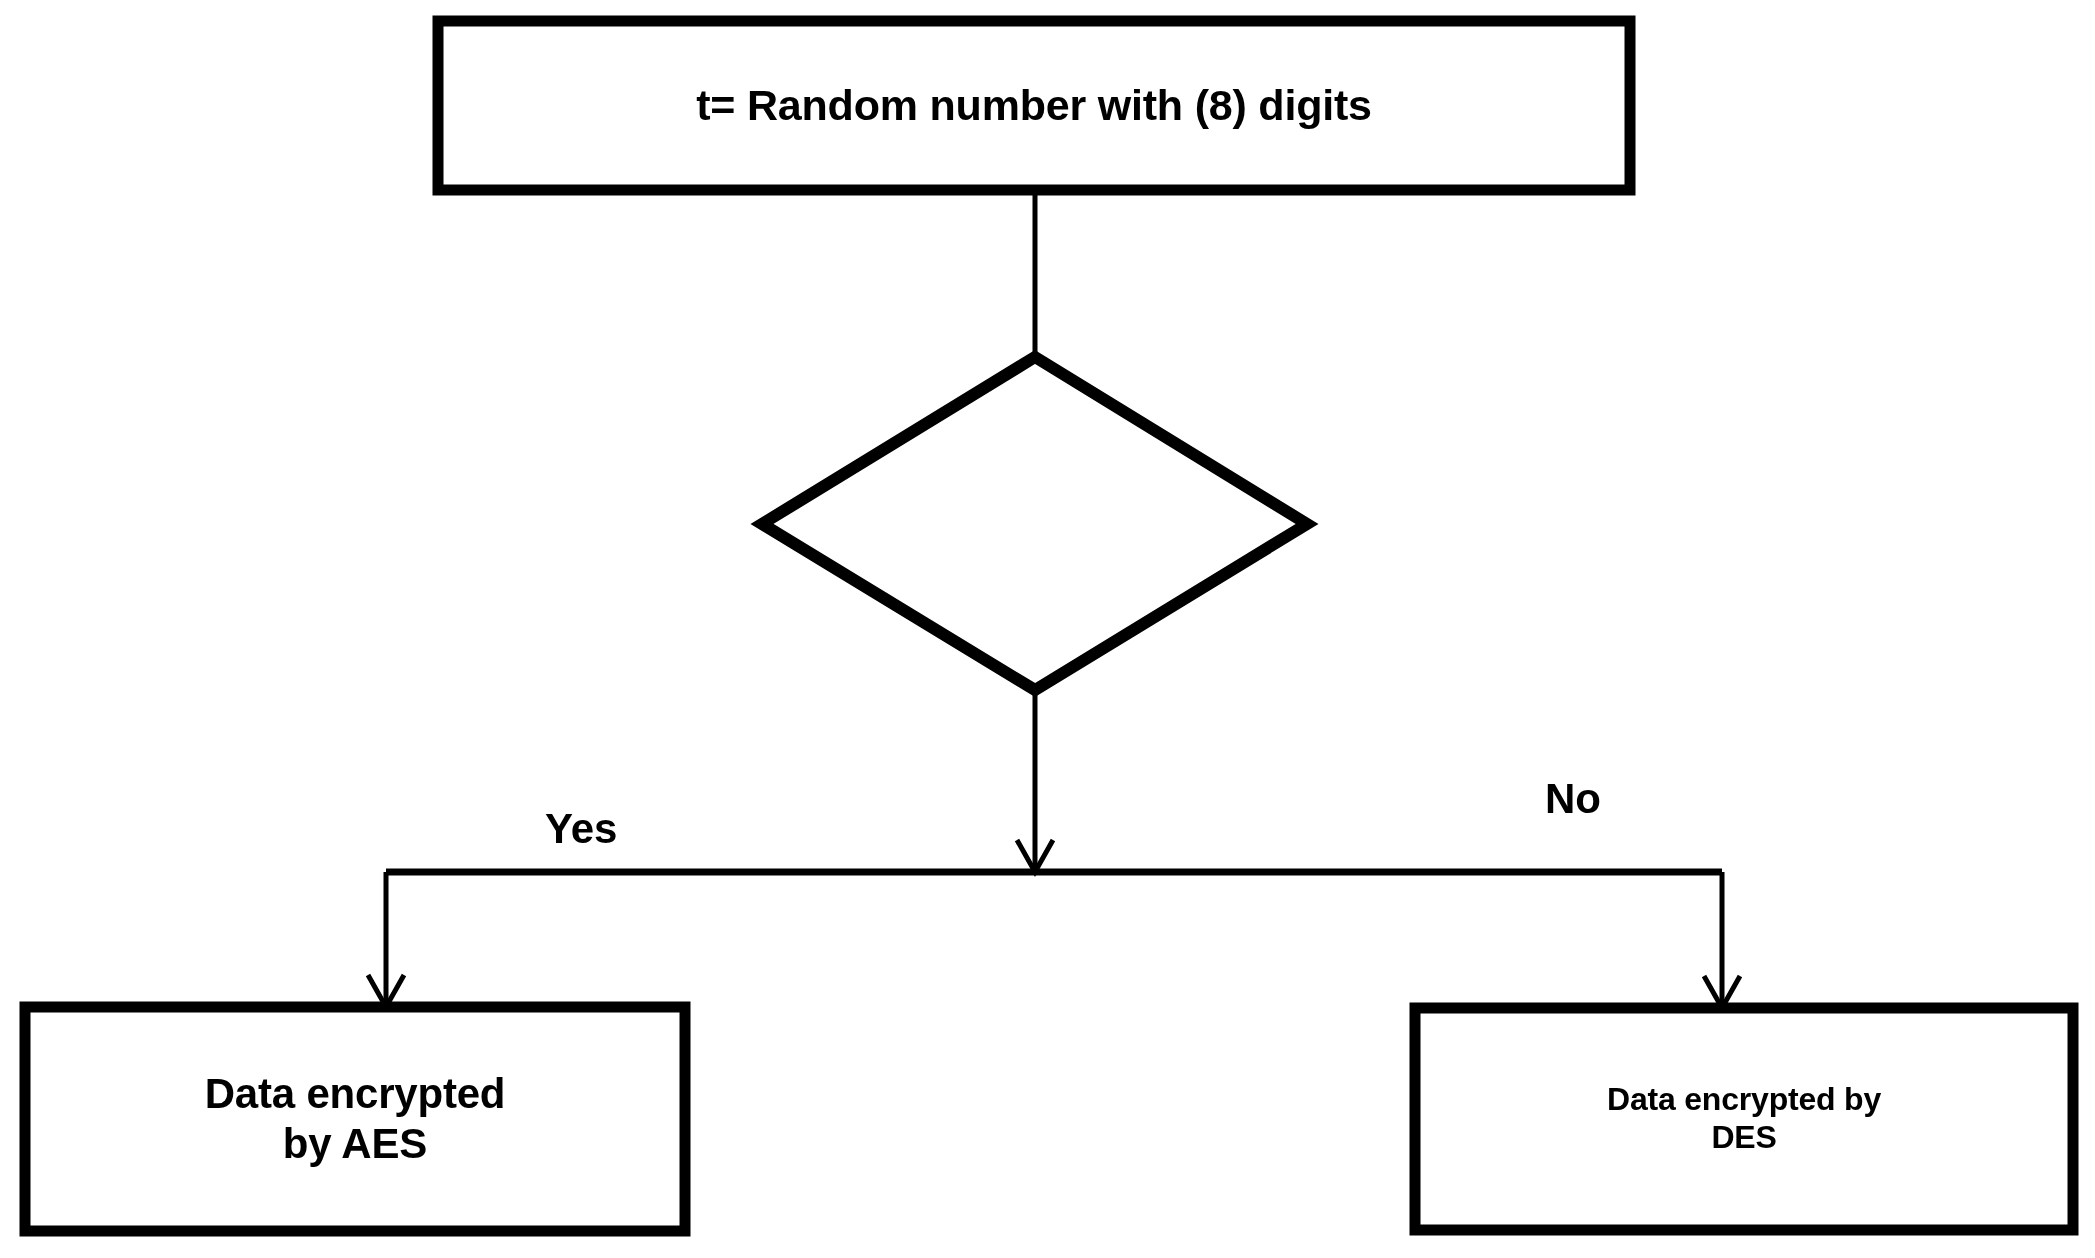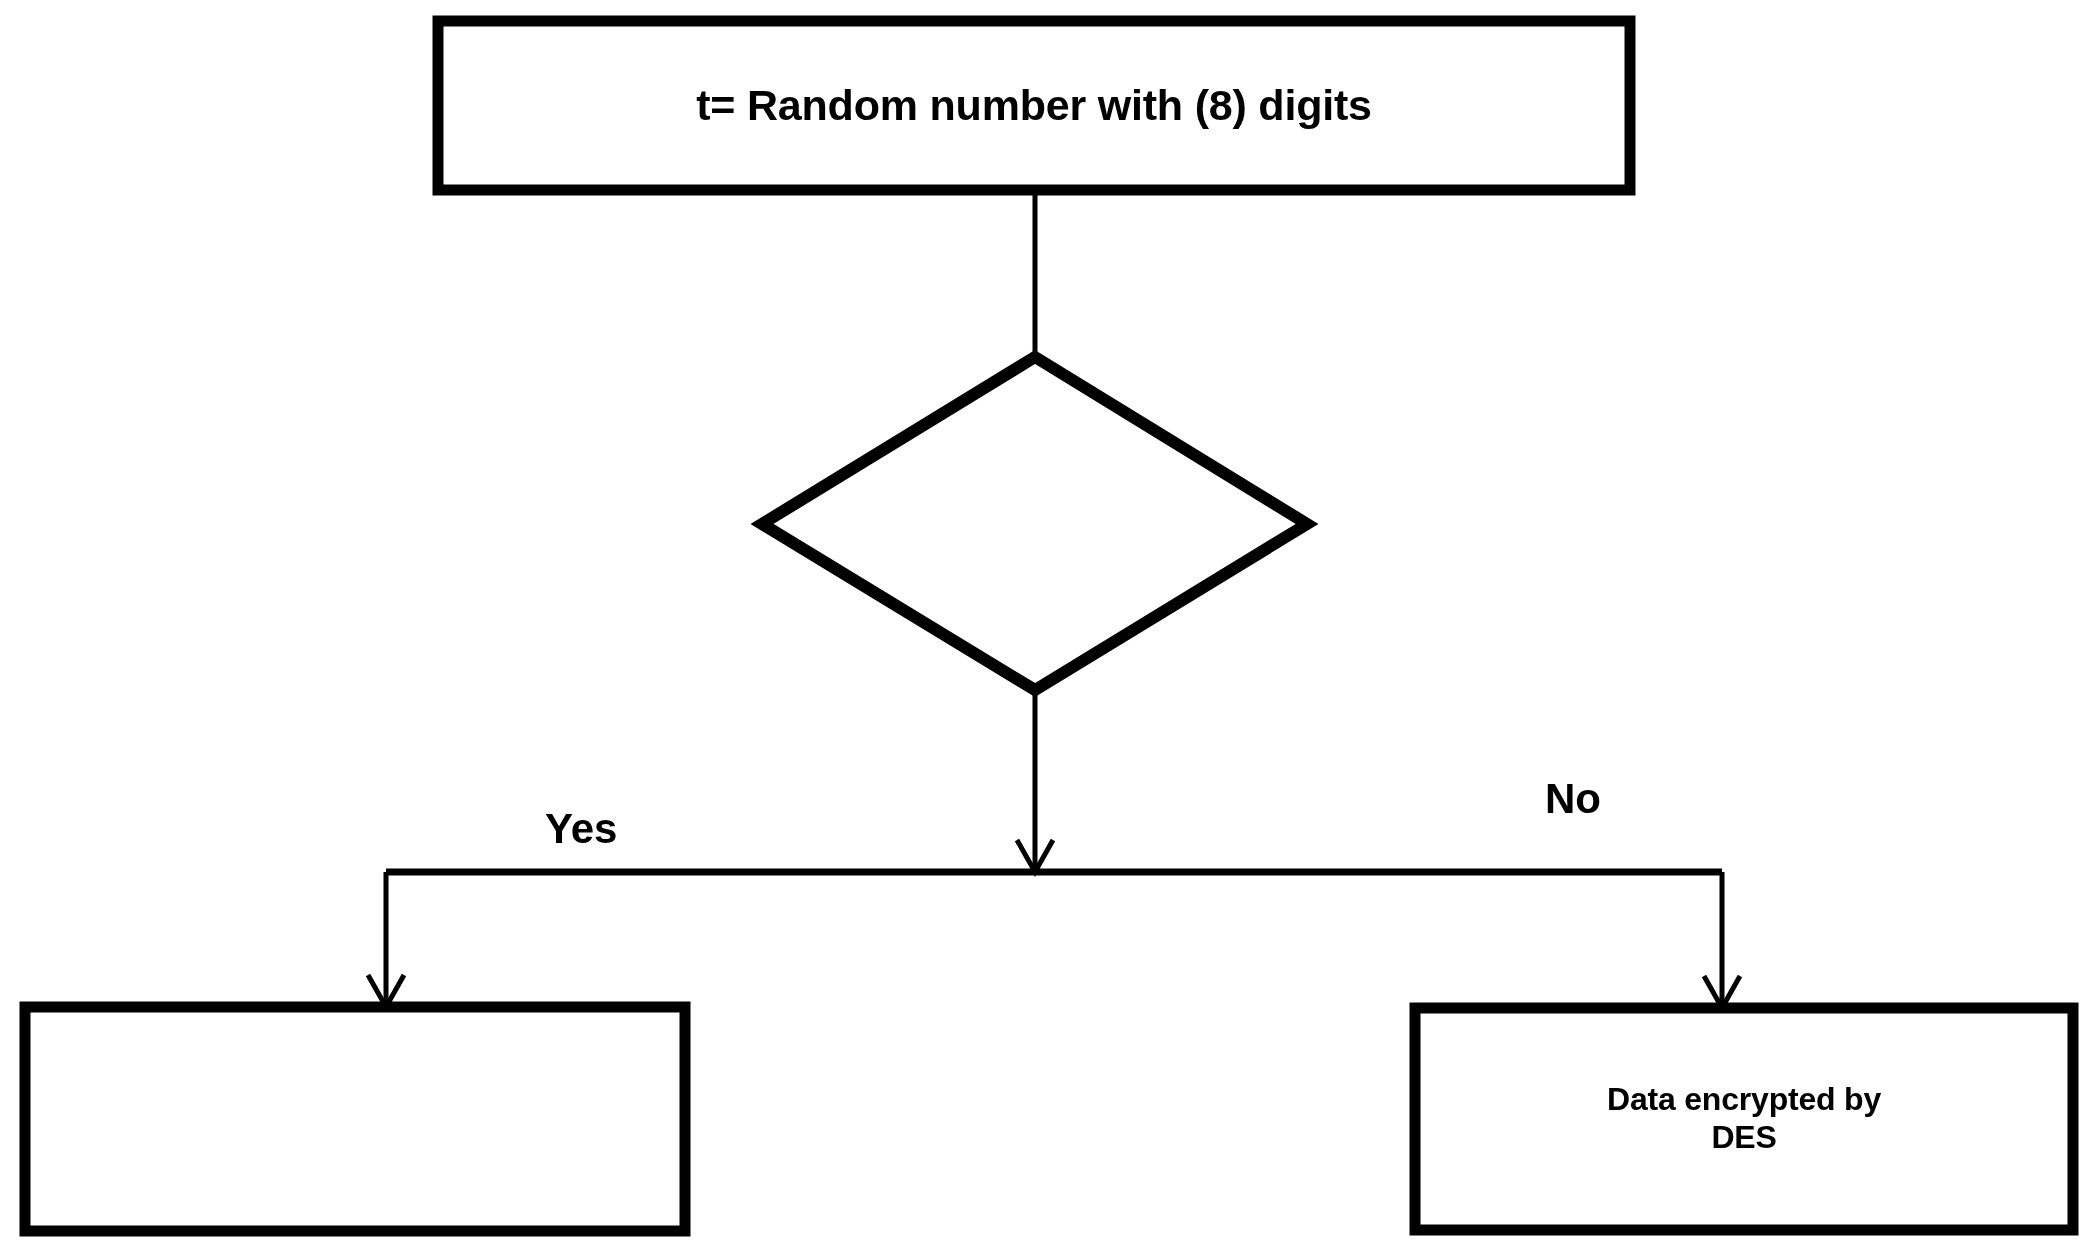--- a/index.html
+++ b/index.html
@@ -104,20 +104,22 @@
     <polyline points="1704,976 1722,1008 1740,976" fill="none" stroke="#000000" stroke-width="5" stroke-linecap="butt" stroke-linejoin="miter"></polyline>
 
     <rect x="25" y="1007" width="660" height="224" fill="#ffffff" stroke="#000000" stroke-width="11"></rect>
 
     <rect x="1415" y="1008" width="658" height="222" fill="#ffffff" stroke="#000000" stroke-width="11"></rect>
   </svg>
 
   <div class="node-label" id="start-box-label">t= Random number with (8) digits</div>
 
 
+  <div class="node-label" id="aes-box-label">Data encrypted
+by AES</div>
 
   <div class="node-label" id="des-box-label">Data encrypted by
 DES</div>
 
   <div class="edge-label" id="edge-label-yes">Yes</div>
 
   <div class="edge-label" id="edge-label-no">No</div>
 
 </div>
 

